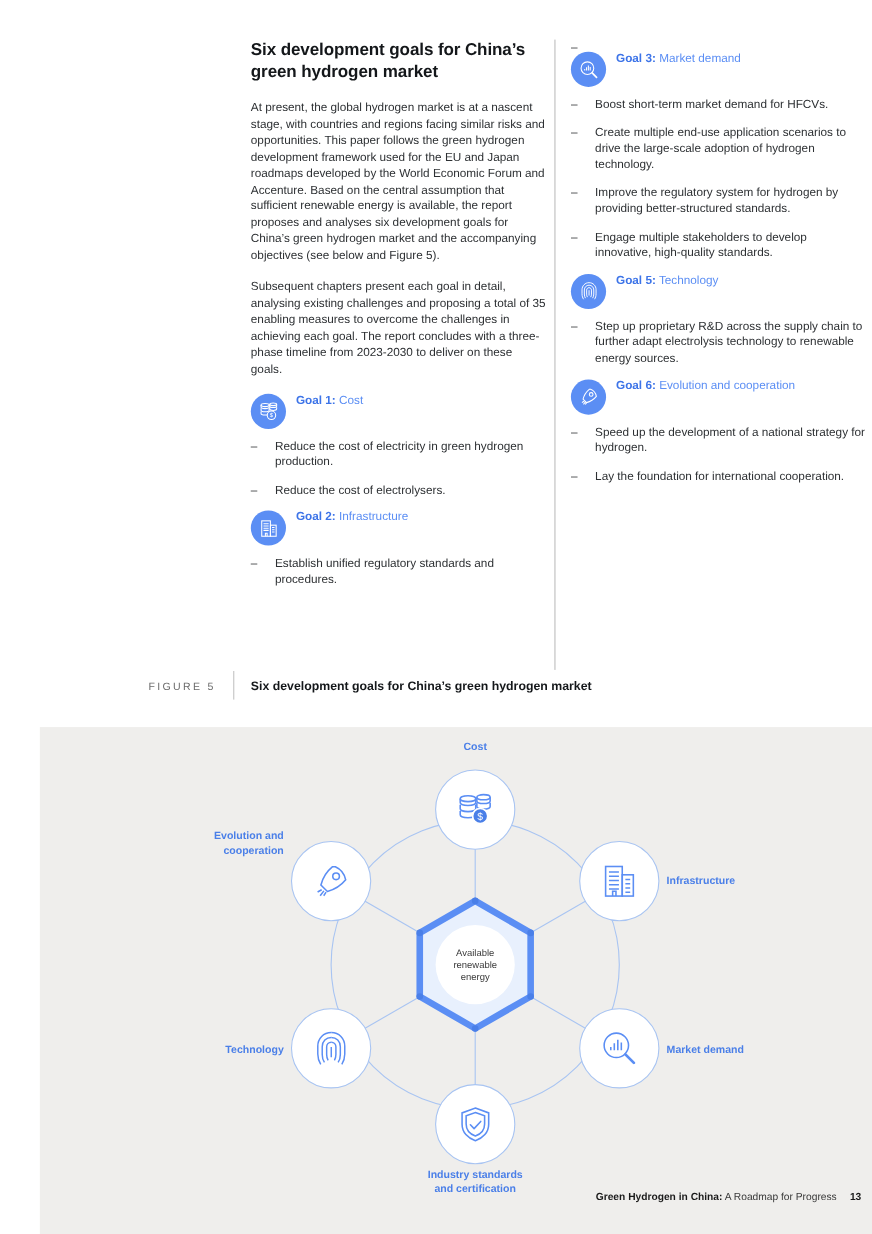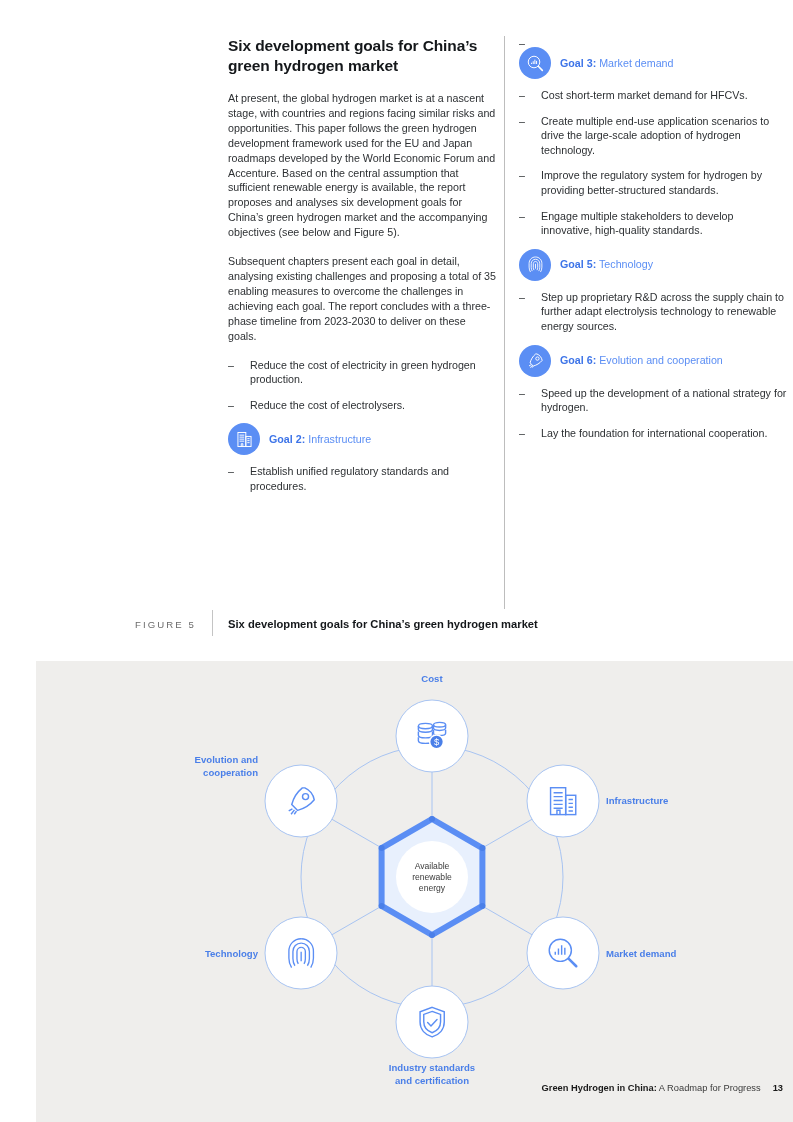--- a/index.html
+++ b/index.html
@@ -55,21 +55,20 @@
     font-size: 10.7px;
     line-height: 14.9px;
     color: #2d3033;
     margin-bottom: 14px;
   }
   p.body:last-child { margin-bottom: 0; }
 
   
   .goal-row {
     display: flex;
-    align-items: center;
     gap: 9px;
     margin-top: 10px;
     margin-bottom: 9px;
   }
   .goal-badge {
     width: 32px; height: 32px;
     border-radius: 50%;
     background: #5b8ef4;
     flex: 0 0 32px;
     display: flex;
@@ -182,20 +181,39 @@
 
     <div class="col-divider"></div>
 
     <div class="col col-left">
 
       <h1 class="headline">Six development goals for China’s green hydrogen market</h1>
 
       <p class="body">At present, the global hydrogen market is at a nascent stage, with countries and regions facing similar risks and opportunities. This paper follows the green hydrogen development framework used for the EU and Japan roadmaps developed by the World Economic Forum and Accenture. Based on the central assumption that sufficient renewable energy is available, the report proposes and analyses six development goals for China’s green hydrogen market and the accompanying objectives (see below and Figure 5).</p>
       <p class="body">Subsequent chapters present each goal in detail, analysing existing challenges and proposing a total of 35 enabling measures to overcome the challenges in achieving each goal. The report concludes with a three-phase timeline from 2023-2030 to deliver on these goals.</p>
 
+      <div class="goal-row">
+        <span class="goal-badge">
+          <svg width="21" height="21" viewBox="0 0 24 24" fill="none" stroke="#ffffff" stroke-width="1.1">
+            <ellipse cx="8" cy="6" rx="4.2" ry="1.6"></ellipse>
+            <path d="M3.8 6v2.1c0 .9 1.9 1.6 4.2 1.6s4.2-.7 4.2-1.6V6"></path>
+            <path d="M3.8 9.3v2.1c0 .9 1.9 1.6 4.2 1.6s4.2-.7 4.2-1.6V9.3"></path>
+            <path d="M3.8 12.6v2.1c0 .9 1.9 1.6 4.2 1.6s4.2-.7 4.2-1.6v-2.1"></path>
+            <ellipse cx="16.4" cy="5.2" rx="3.6" ry="1.4"></ellipse>
+            <path d="M12.8 5.2v2c0 .8 1.6 1.4 3.6 1.4s3.6-.6 3.6-1.4v-2"></path>
+            <path d="M12.8 8.2v2c0 .8 1.6 1.4 3.6 1.4s3.6-.6 3.6-1.4v-2"></path>
+            <circle cx="14.6" cy="16.6" r="4.4" fill="#5b8ef4" stroke="#ffffff" stroke-width="1.1"></circle>
+            <text x="14.6" y="18.7" font-size="6" fill="#ffffff" stroke="none" text-anchor="middle" font-family="Liberation Sans, sans-serif">$</text>
+          </svg>
+        </span>
+        <span class="goal-title">
+          <span class="num">Goal 1:</span>
+          <span>Cost</span>
+        </span>
+      </div>
       <div class="bullet">
         <span class="dash">–</span>
         <span>Reduce the cost of electricity in green hydrogen production.</span>
       </div>
       <div class="bullet">
         <span class="dash">–</span>
         <span>Reduce the cost of electrolysers.</span>
       </div>
 
       <div class="goal-row">
@@ -234,21 +252,21 @@
             <path d="M7.5 12.6v-1.5M9.4 12.6V9.4M11.3 12.6V7.6M13.2 12.6V9"></path>
           </svg>
         </span>
         <span class="goal-title">
           <span class="num">Goal 3:</span>
           <span>Market demand</span>
         </span>
       </div>
       <div class="bullet">
         <span class="dash">–</span>
-        <span>Cost short-term market demand for HFCVs.</span>
+        <span>Boost short-term market demand for HFCVs.</span>
       </div>
       <div class="bullet">
         <span class="dash">–</span>
         <span>Create multiple end-use application scenarios to drive the large-scale adoption of hydrogen technology.</span>
       </div>
 
       <div class="bullet">
         <span class="dash">–</span>
         <span>Improve the regulatory system for hydrogen by providing better-structured standards.</span>
       </div>

